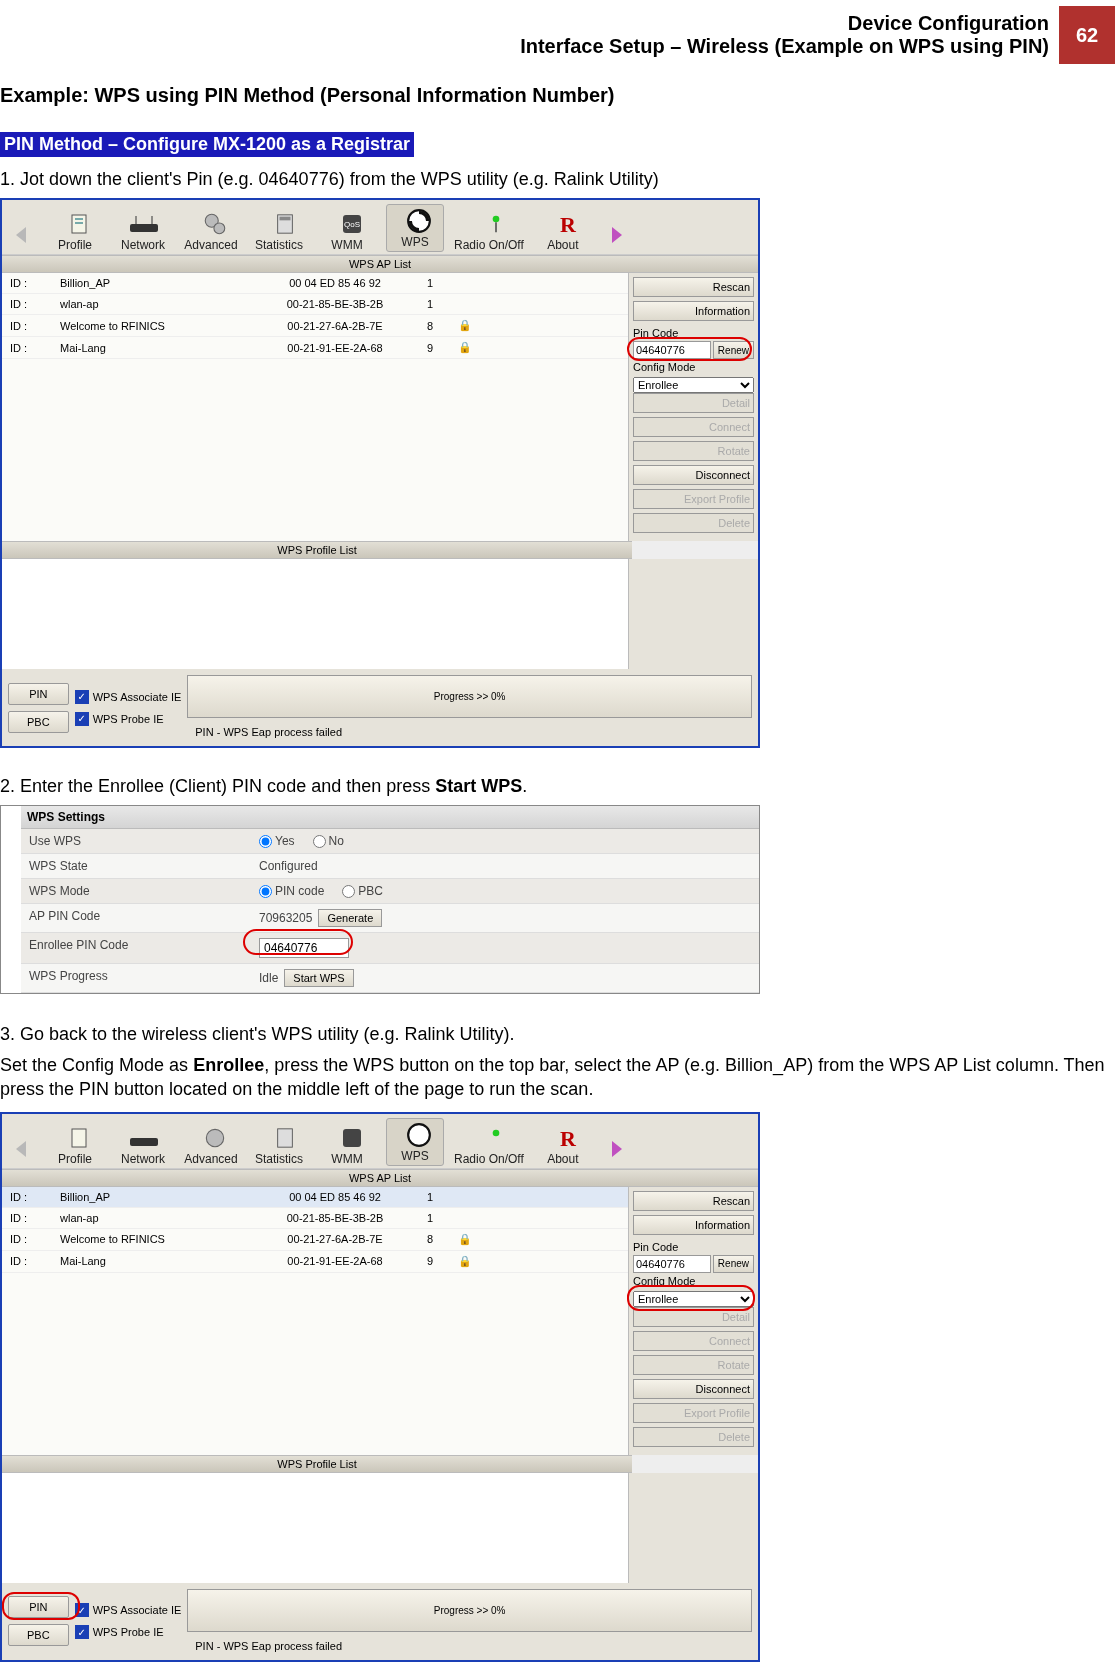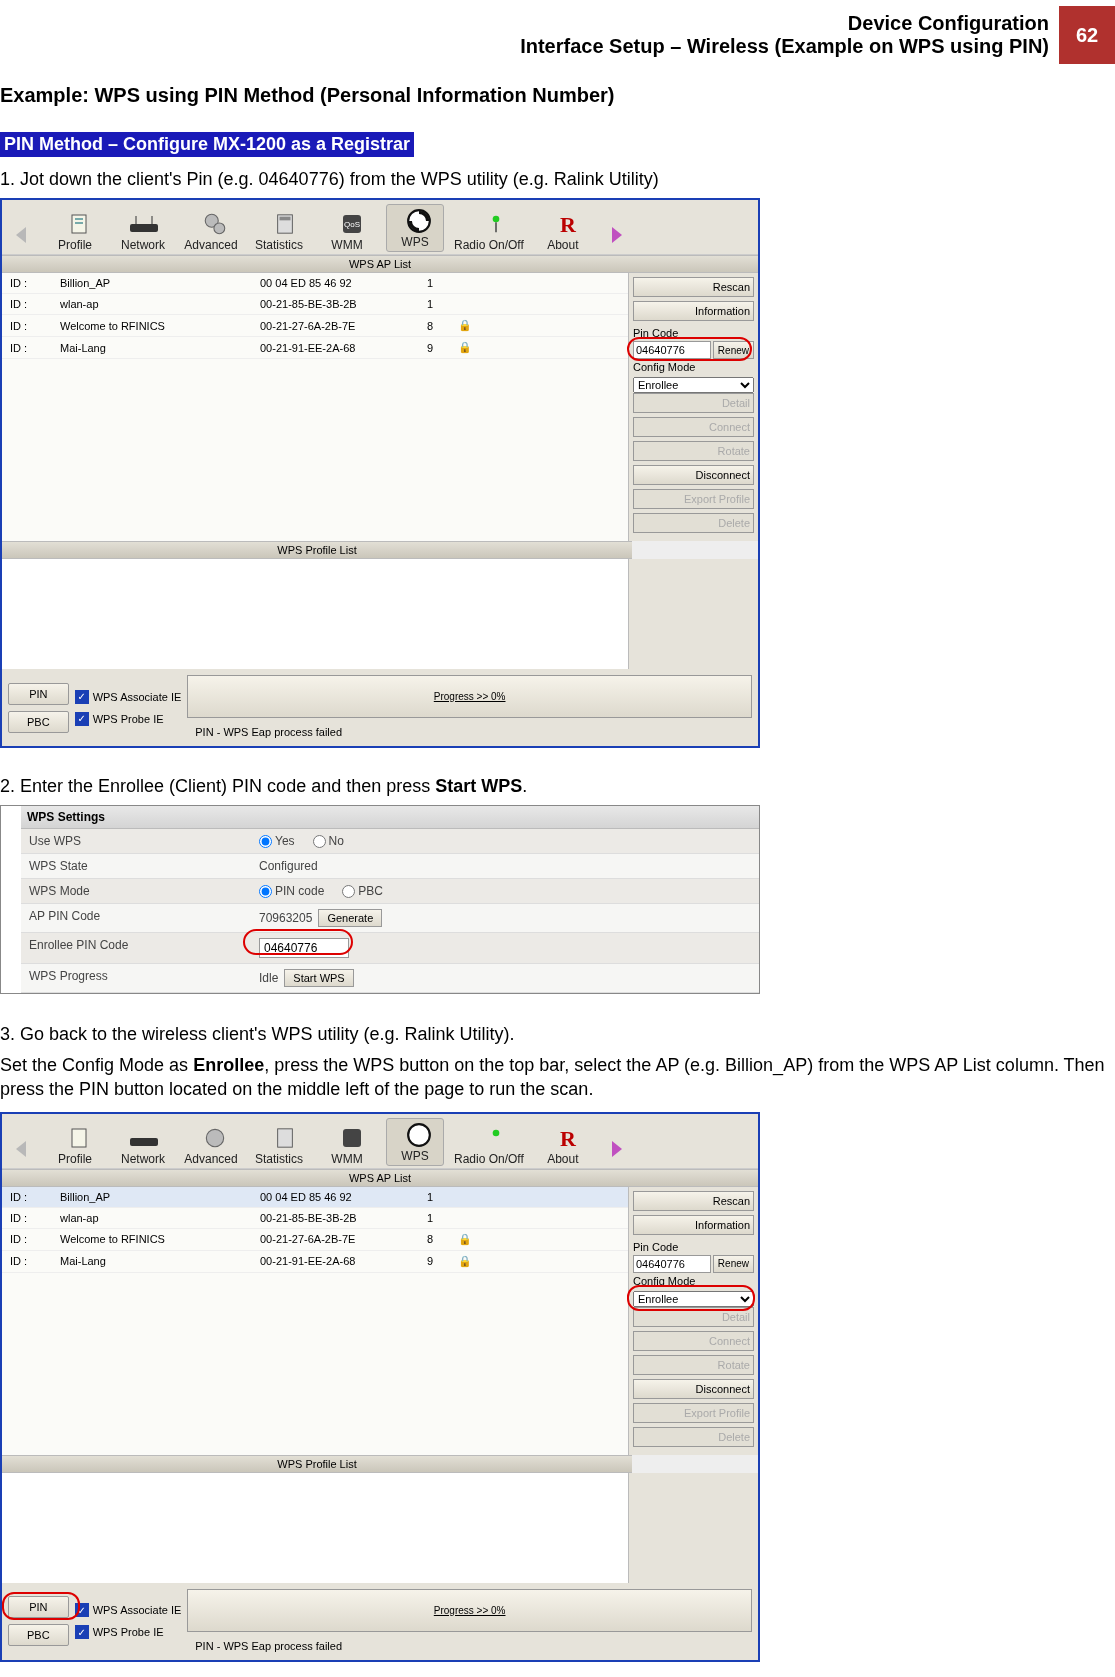--- a/index.html
+++ b/index.html
@@ -22,38 +22,38 @@
 .tb-item { display: flex; flex-direction: column; align-items: center; font-size: 12px; color: #222; min-width: 58px; cursor: pointer; }
 .tb-item.active { background: #d8d4c8; border: 1px solid #aaa; border-radius: 3px; padding: 2px; }
 .tb-icon { width: 34px; height: 28px; display: flex; align-items: center; justify-content: flex-end; }
 .section-header { background: linear-gradient(#e2dfd5,#cac6ba); text-align: center; font-size: 11px; padding: 2px; border-top: 1px solid #bbb; border-bottom: 1px solid #bbb; }
 .ap-body { display: flex; background: #fbfbf8; }
 .ap-list { flex: 1; }
 .ap-row { display: flex; font-size: 11px; padding: 4px 8px; align-items: center; border-bottom: 1px solid #eee; }
 .ap-row.selected { background: #dfe8f5; }
 .ap-row .c1 { width: 50px; }
 .ap-row .c2 { width: 200px; }
-.ap-row .c3 { width: 150px; text-align: left; }
+.ap-row .c3 { width: 150px; text-align: center; }
 .ap-row .c4 { width: 40px; text-align: center; }
 .ap-row .c5 { width: 30px; text-align: center; }
 .ap-side { width: 130px; background: #e6e3da; border-left: 1px solid #bbb; padding: 4px; }
 .side-btn { background: linear-gradient(#f6f3ea,#ddd9cd); border: 1px solid #999; font-size: 11px; text-align: right; padding: 3px; margin-bottom: 4px; cursor: pointer; }
 .side-btn.disabled { color: #aaa; background: #e2dfd5; cursor: default; }
 .side-label { font-size: 11px; padding: 2px 0; }
 .pin-row { display: flex; gap: 2px; }
 .pin-field { flex: 1; background: #fff; border: 1px solid #999; font-size: 11px; padding: 2px; }
 .red-oval { position: absolute; border: 2px solid #d00; border-radius: 12px; pointer-events: none; }
 .renew-btn { background: linear-gradient(#f6f3ea,#ddd9cd); border: 1px solid #999; font-size: 10px; padding: 2px 4px; cursor: pointer; }
 .config-sel { width: 100%; font-size: 11px; }
 .profile-list { height: 110px; background: #fff; }
 .bottom-row { display: flex; background: #e6e3da; padding: 6px; gap: 6px; align-items: center; font-size: 11px; }
 .btn-pill { background: linear-gradient(#f6f3ea,#ddd9cd); border: 1px solid #999; border-radius: 2px; padding: 4px 18px; font-size: 11px; cursor: pointer; }
 .cb-wrap { display: flex; align-items: center; gap: 4px; }
 .cb { width: 14px; height: 14px; background: #1a3fb5; display: flex; align-items: center; justify-content: center; color: #fff; font-size: 10px; }
-.progress-bar { flex: 1; background: linear-gradient(#f6f3ea,#ddd9cd); border: 1px solid #999; padding: 15px; text-align: center; font-size: 10px; text-decoration: underline; }
+.progress-bar { flex: 1; background: linear-gradient(#f6f3ea,#ddd9cd); border: 1px solid #999; padding: 15px; text-align: center; font-size: 10px; }
 .status-line { font-size: 11px; padding: 2px 8px; background: #e6e3da; }
 .rel-wrap { position: relative; }
 
 
 .wps-panel { border: 1px solid #888; width: 760px; margin-bottom: 30px; font-size: 12px; padding-left: 20px; }
 .wps-title { background: linear-gradient(#e8e8e8,#d4d4d4); font-weight: bold; padding: 4px 6px; border-bottom: 1px solid #bbb; }
 .wps-row { display: flex; border-bottom: 1px solid #ddd; }
 .wps-row:nth-child(odd) { background: #f6f6f4; }
 .wps-row:nth-child(even) { background: #eceae6; }
 .wps-label { width: 230px; padding: 5px 8px; color: #444; }

